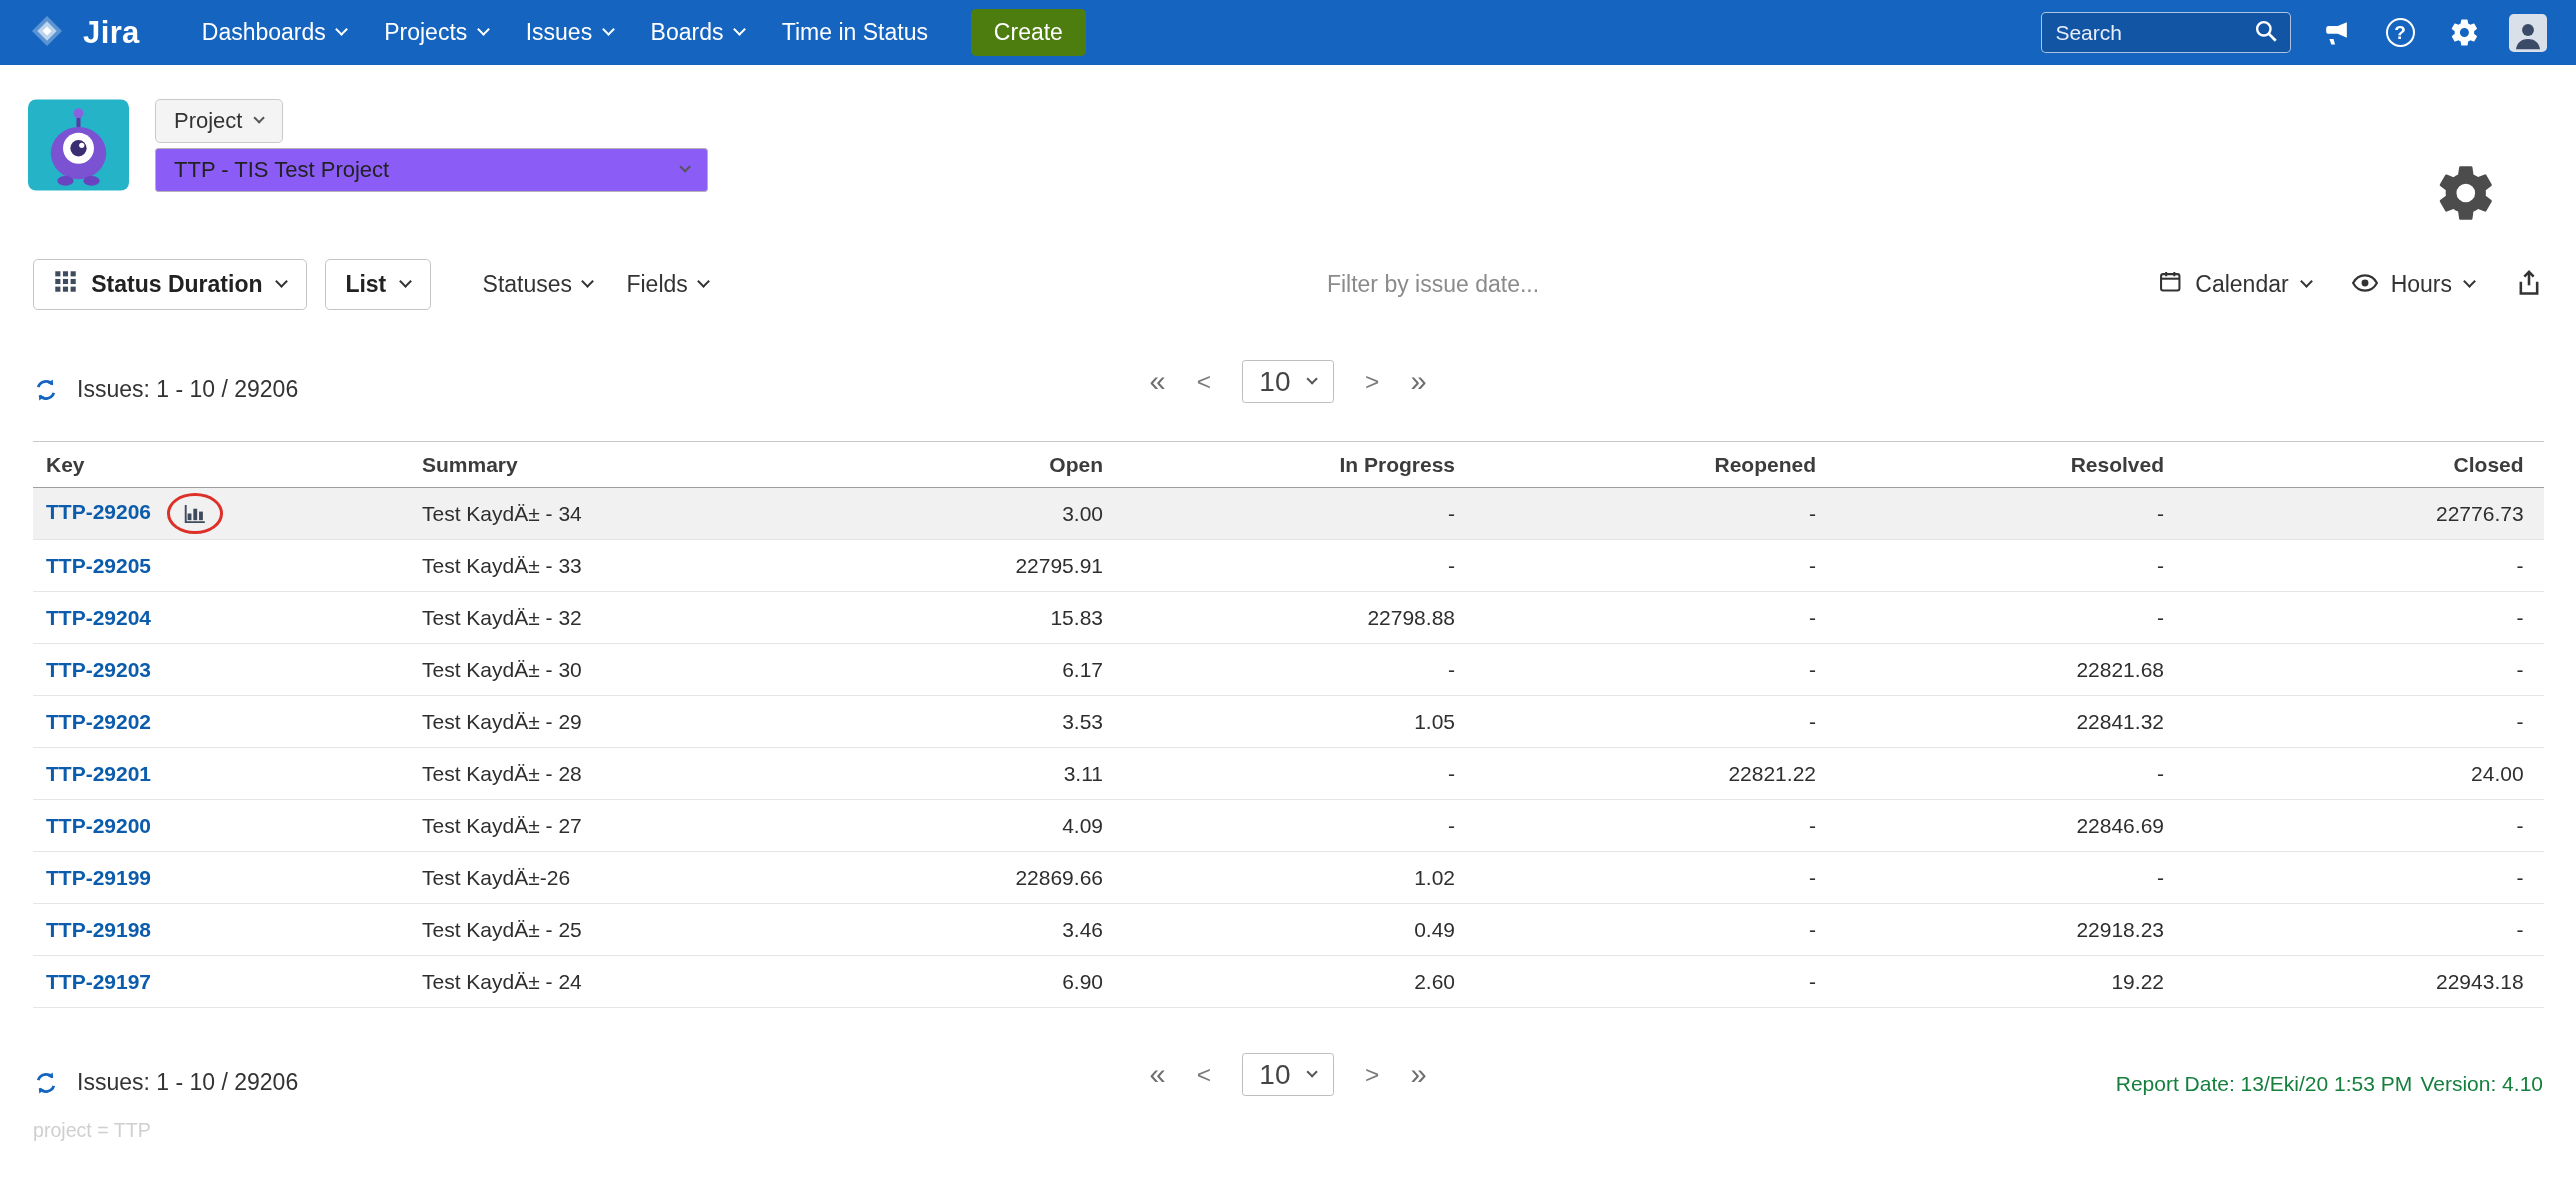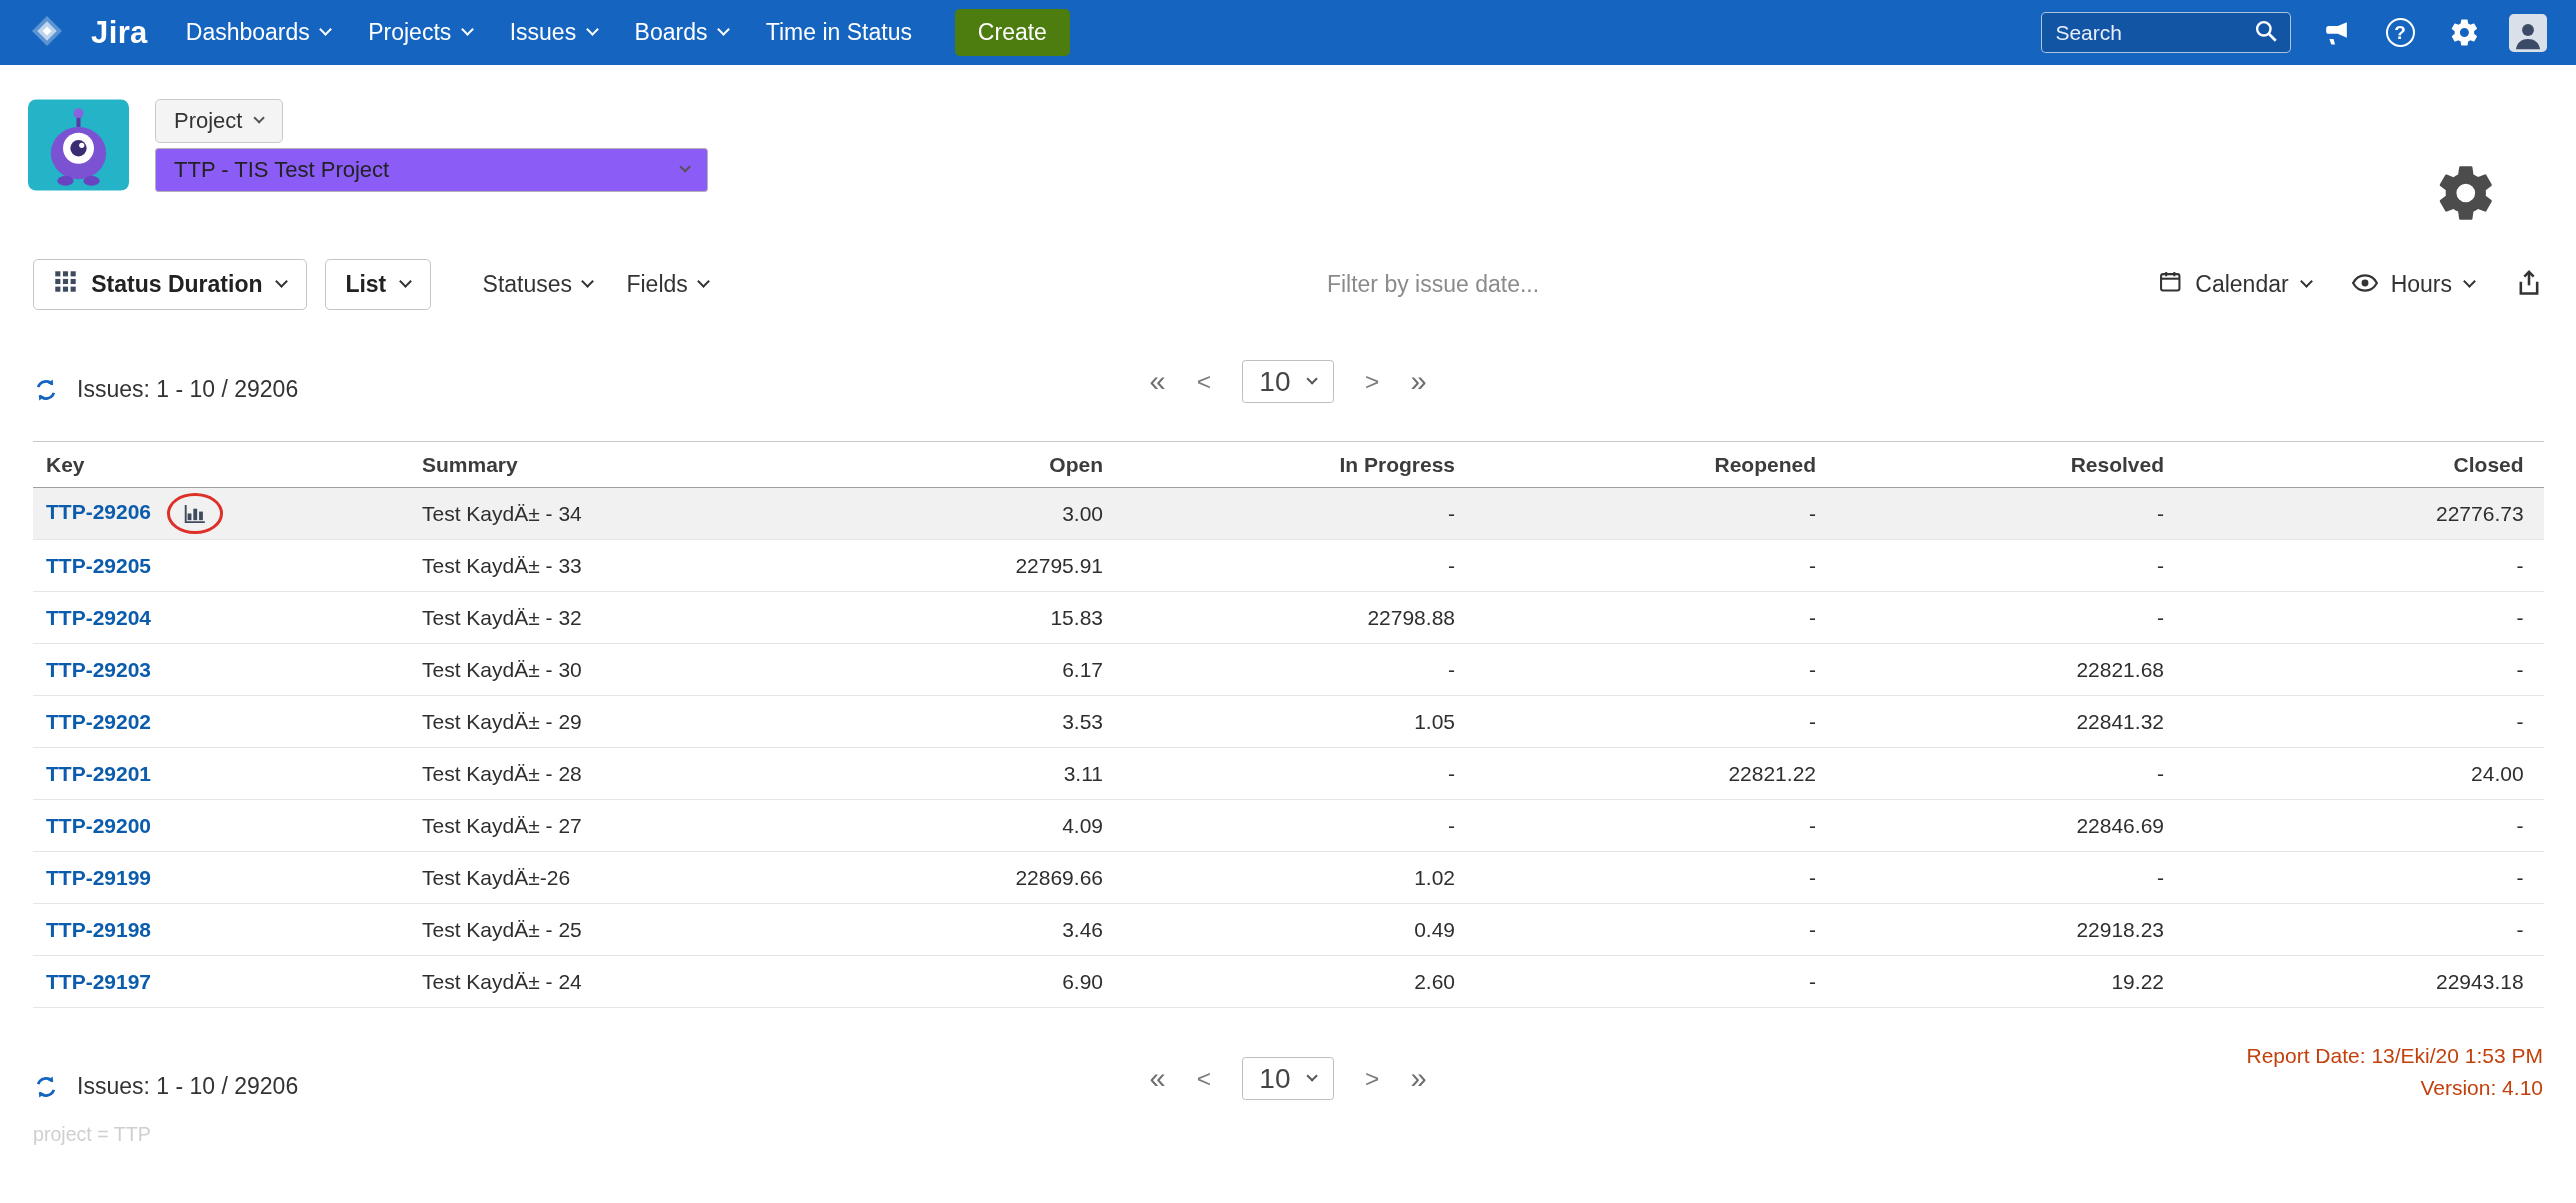--- a/index.html
+++ b/index.html
@@ -10,21 +10,21 @@
     font-family:"Liberation Sans","DejaVu Sans",sans-serif;
     color:#2e2e2e;
   }
   a { text-decoration:none; }
 
   
   .nav {
     height:65px; background:#1565c0; display:flex; align-items:center;
     padding:0 29px; color:#fff;
   }
-  .brand { display:flex; align-items:center; gap:26px; margin-right:38px; }
+  .brand { display:flex; align-items:center; gap:18px; margin-right:62px; }
   .brand-text { font-size:31px; font-weight:bold; letter-spacing:0.4px; }
   .nav-item { font-size:23px; margin-right:38px; display:flex; align-items:center; gap:11.4px; cursor:pointer; white-space:nowrap; }
   .chv {
     width:9px; height:9px; display:inline-block;
     border-right:2.5px solid currentColor; border-bottom:2.5px solid currentColor;
     transform:rotate(45deg); margin-top:-5.7px;
   }
   .create-btn {
     background:#4d7c0f; color:#fff; font-size:23px; padding:9.8px 23px;
     border:none; border-radius:4.9px; font-family:inherit; cursor:pointer; margin-left:4.9px;
@@ -89,21 +89,21 @@
   .ib-left { flex:1; display:flex; align-items:center; gap:18px; font-size:23px; color:#333; }
   .ib-right { flex:1; display:flex; justify-content:flex-end; }
   .refresh-btn { display:flex; align-items:center; cursor:pointer; }
   .pagination { display:flex; align-items:center; gap:31px; font-size:24.5px; color:#7b7b7b; }
   .pg-arrow { cursor:pointer; }
   .pg-big { font-size:29px; color:#6f6f6f; }
   .pg-size {
     display:flex; align-items:center; gap:18px; border:0.8px solid #bdbdbd; border-radius:3.3px;
     height:43px; padding:0 16.4px; font-size:28px; color:#444; background:#fff; cursor:pointer;
   }
-  .report-info { display:flex; flex-direction:column; align-items:flex-end; gap:8.2px; color:#c2410c; font-size:21px; }
+  .report-info { display:flex; flex-direction:row; align-items:flex-end; gap:8.2px; color:#15803d; font-size:21px; }
 
   
   .tbl-wrap { margin:38px 33px 0 33px; }
   table { width:2511px; border-collapse:collapse; table-layout:fixed; font-size:21px; }
   thead th {
     border-top:0.8px solid #c8c8c8; border-bottom:1.6px solid #9f9f9f;
     height:46px; font-weight:600; color:#3c3c3c; text-align:left; cursor:pointer;
   }
   thead th.c-num { text-align:right; }
   tbody td { height:52px; border-bottom:0.8px solid #e5e5e5; color:#2e2e2e; }

